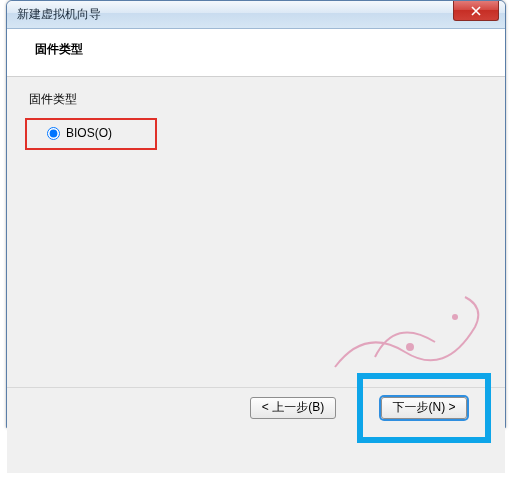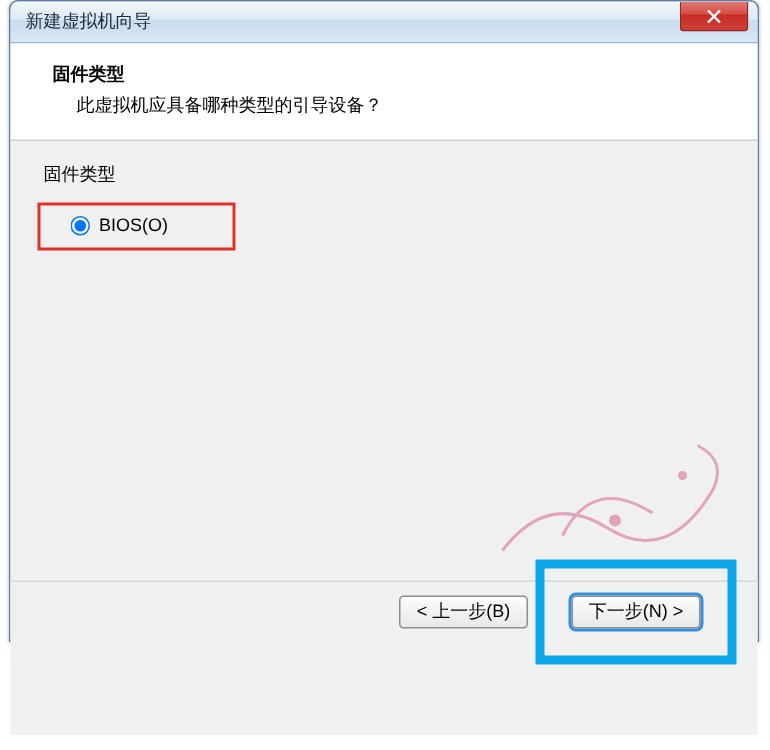--- a/index.html
+++ b/index.html
@@ -111,21 +111,21 @@
       bottom: 0;
       left: 0;
       right: 0;
       height: 40px;
       background: #f0f0f0;
       border-top: 1px solid #d8d8d8;
       display: flex;
       align-items: center;
       justify-content: flex-end;
       padding-right: 14px;
-      gap: 5px;
+      gap: 21px;
     }
     .btn {
       height: 22px;
       min-width: 86px;
       background: linear-gradient(to bottom, #fdfdfd, #e8e8e8);
       border: 1px solid #8e8e8e;
       border-radius: 3px;
       font-size: 12px;
       color: #000;
       cursor: pointer;
@@ -163,21 +163,20 @@
     <span class="titlebar-title">新建虚拟机向导</span>
     <div class="close-btn">
       <svg viewBox="0 0 10 10">
         <path d="M1 1 L9 9 M9 1 L1 9" stroke="#fff" stroke-width="1.6" fill="none"></path>
       </svg>
     </div>
   </div>
 
   <div class="header-panel">
     <div class="header-title">固件类型</div>
-    <div class="header-subtitle">此虚拟机应具备哪种类型的引导设备？</div>
   </div>
 
   <div class="content">
     <div class="group-label">固件类型</div>
 
     <div class="highlight-red">
       <div class="radio-row">
         <input type="radio" name="fw" id="rb-bios" checked="" style="">
         <label for="rb-bios">BIOS(O)</label>
       </div>

